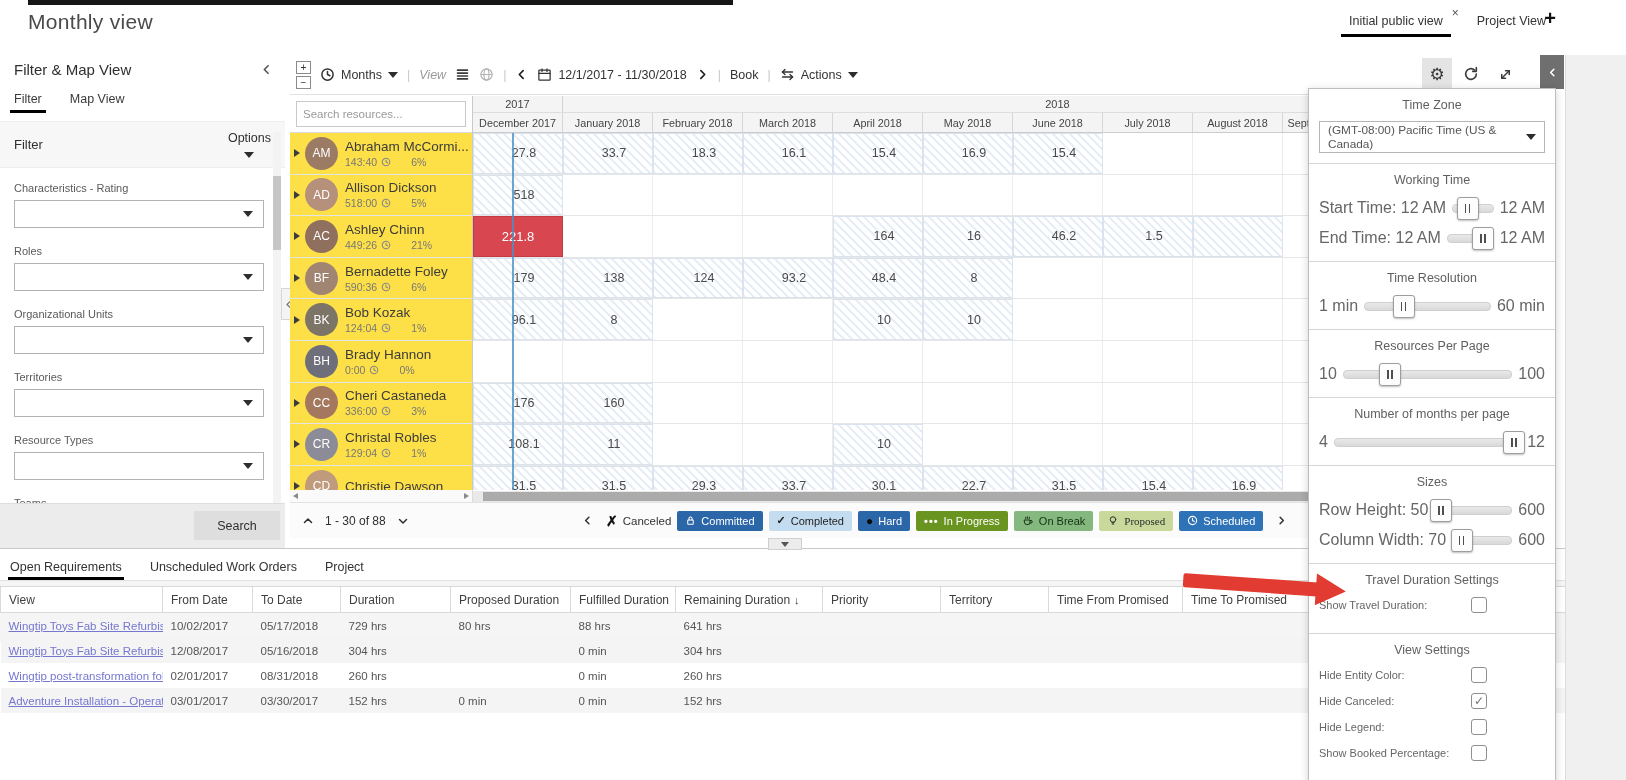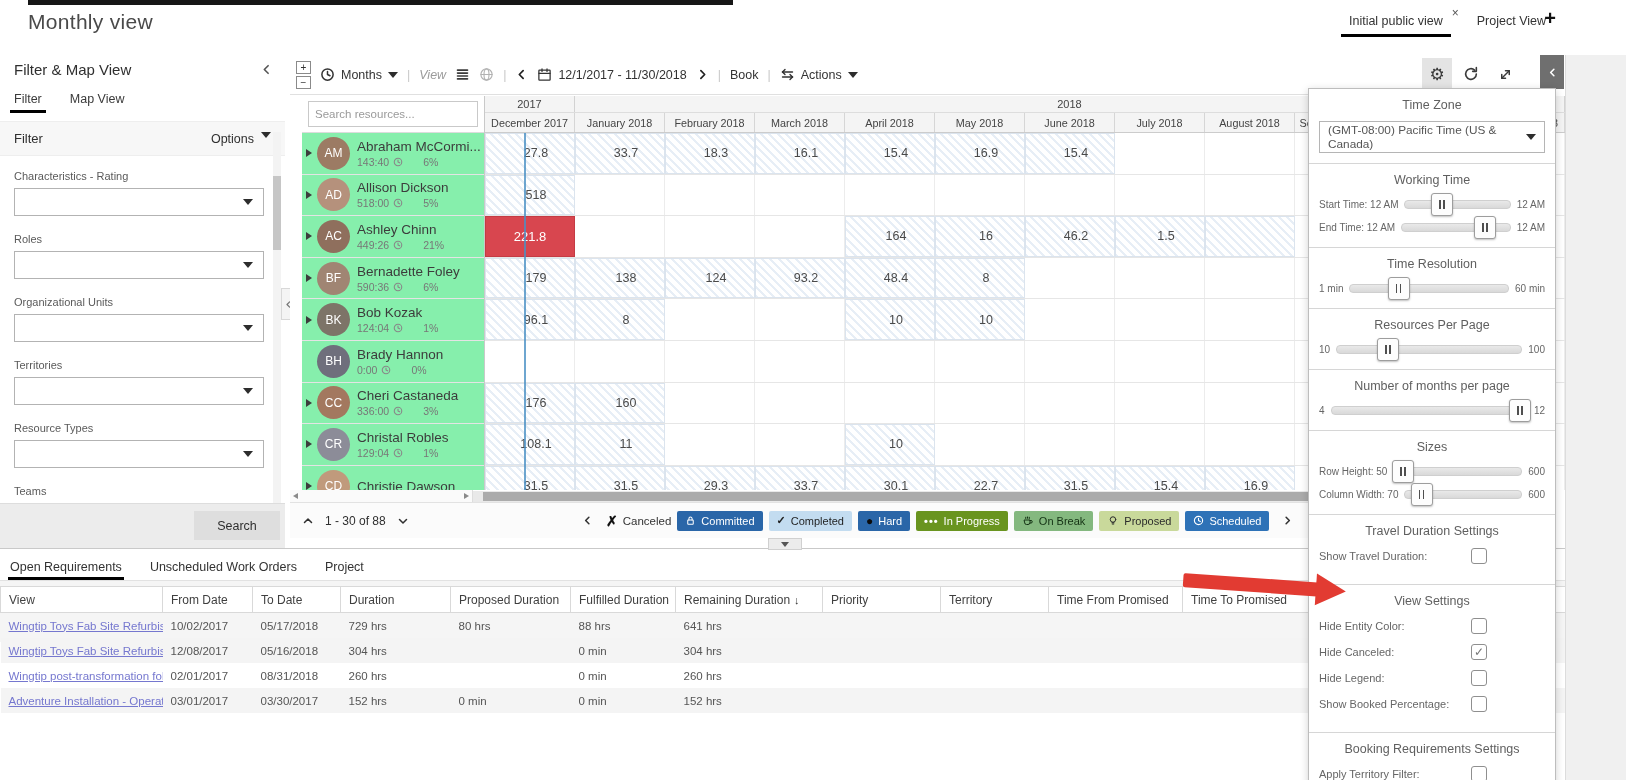--- a/index.html
+++ b/index.html
@@ -19,21 +19,21 @@
 
   
   .filter-panel{left:0;top:48px;width:285px;height:500px;background:#fff;z-index:5;}
   .fp-head{padding:13px 12px 2px 14px;display:flex;justify-content:space-between;align-items:center;}
   .fp-title{font-size:15px;color:#2f2f2f;}
   .fp-tabs{display:flex;gap:28px;padding:12px 14px 0;font-size:12.5px;color:#3a3a3a;}
   .fp-tab{padding-bottom:7px;position:relative;}
   .fp-tab.active:after{content:"";position:absolute;left:-4px;right:-4px;bottom:0;height:3px;background:#000;}
   .fp-options-row{margin-top:8px;background:#f7f7f7;border-top:1px solid #eee;border-bottom:1px solid #eee;
        padding:9px 14px;display:flex;justify-content:space-between;align-items:center;font-size:13px;color:#2f2f2f;}
-  .opt-right{display:flex;align-items:flex-start;gap:7px;font-size:12.5px;}
+  .opt-right{display:flex;align-items:center;gap:7px;font-size:12.5px;flex-direction:column;}
   .caret{width:0;height:0;border-left:5px solid transparent;border-right:5px solid transparent;border-top:6px solid #2d2d2d;display:inline-block;}
   .fp-groups{padding:14px 14px 0;}
   .fp-group{margin-bottom:17px;}
   .fp-group-label{font-size:11px;color:#5a5a5a;margin-bottom:6px;}
   .fp-select{height:28px;width:250px;box-sizing:border-box;border:1px solid #b3b3b3;background:#fff;
        display:flex;align-items:center;justify-content:flex-end;padding:0 10px;}
   .fp-scroll{right:4px;top:84px;width:8px;height:388px;background:#f3f3f3;}
   .fp-thumb{position:absolute;left:0;top:44px;width:8px;height:74px;background:#c6c6c6;}
   .fp-footer{left:0;bottom:0;width:285px;height:44px;background:#ececec;border-top:1px solid #ddd;}
   .fp-search{position:absolute;right:5px;top:7px;width:86px;height:29px;background:#dedede;
@@ -48,27 +48,27 @@
   .zoomctl{display:flex;flex-direction:column;gap:2px;}
   .zbtn{width:15px;height:13px;border:1px solid #8a8a8a;font-size:10px;line-height:11px;text-align:center;color:#333;box-sizing:border-box;}
   .tb-item{display:flex;align-items:center;gap:6px;}
   .vsep{color:#c9c9c9;}
   .muted{color:#9b9b9b;font-style:italic;}
   .tb-icons{position:absolute;right:33px;top:3px;display:flex;align-items:center;gap:4px;}
   .tb-icon{width:30px;height:32px;display:flex;align-items:center;justify-content:center;}
   .tb-icon.active-bg{background:#e4e4e4;}
   .gear-glyph{font-size:17px;color:#3a3a3a;}
 
-  .grid{left:12px;top:41px;width:1263px;height:394px;overflow:hidden;display:flex;}
+  .grid{left:0;top:41px;width:1263px;height:394px;overflow:hidden;display:flex;}
   .gleft{width:183px;border-right:1px solid #c9c9c9;box-sizing:border-box;background:#fff;}
   .gsearch{height:37px;border-bottom:1px solid #dcdcdc;padding:5px 6px;box-sizing:border-box;}
   .gsearch input{width:100%;height:26px;border:1px solid #c9c9c9;font-size:11.5px;color:#444;
        padding:0 6px;box-sizing:border-box;font-family:inherit;outline:none;}
   .gsearch input::placeholder{color:#9a9a9a;}
-  .rrow{height:41.6px;border-bottom:1px solid #e4e4e4;display:flex;align-items:center;box-sizing:border-box;background:#86efac;}
+  .rrow{height:41.6px;border-bottom:1px solid #e4e4e4;display:flex;align-items:center;box-sizing:border-box;background:#fde047;}
   .rexp{width:11px;margin-left:4px;display:flex;}
   .tri-r{width:0;height:0;border-left:6px solid #3c3c3c;border-top:4px solid transparent;border-bottom:4px solid transparent;}
   .ravatar{width:33px;height:33px;border-radius:50%;margin-right:7px;display:flex;align-items:center;
        justify-content:center;color:#fff;font-size:12px;flex:none;}
   .rmeta{flex:1;min-width:0;}
   .rname{font-size:13.5px;color:#3c3c3c;white-space:nowrap;overflow:hidden;}
   .rstats{font-size:10.5px;color:#777;display:flex;align-items:center;gap:4px;margin-top:2px;}
   .rpct{margin-left:16px;}
   .gright{flex:1;position:relative;}
   .yrow{height:17px;display:flex;background:#f4f4f4;border-bottom:1px solid #dddddd;box-sizing:border-box;}
@@ -123,21 +123,21 @@
        display:flex;align-items:center;justify-content:center;gap:16px;font-size:12px;color:#444;
        padding-bottom:22px;box-sizing:border-box;}
 
   
   .settings{left:1308px;top:88px;width:248px;background:#fff;border:1px solid #bdbdbd;z-index:50;
        box-shadow:0 2px 8px rgba(0,0,0,.18);box-sizing:border-box;}
   .sec{border-bottom:1px solid #d6d6d6;padding:7px 10px 10px;}
   .sec-title{text-align:center;font-size:12.5px;color:#5f5f5f;margin:2px 0 9px;}
   .tz-select{height:30px;border:1px solid #b5b5b5;display:flex;align-items:center;justify-content:space-between;
        padding:0 8px;font-size:11.8px;color:#555;}
-  .sl-row{display:flex;align-items:center;margin:12px 0 4px;font-size:10px;color:#666;gap:6px;}
+  .sl-row{display:flex;align-items:center;margin:12px 0 4px;font-size:16px;color:#666;gap:6px;}
   .sl-label{white-space:nowrap;}
   .sl-track{flex:1;height:7px;background:linear-gradient(#e9e9e9,#d9d9d9);border:1px solid #cfcfcf;border-radius:4px;position:relative;}
   .sl-thumb{position:absolute;top:-8px;width:20px;height:21px;background:#fdfdfd;border:1px solid #9d9d9d;border-radius:3px;
        box-shadow:0 1px 2px rgba(0,0,0,.25);display:flex;align-items:center;justify-content:center;gap:2.5px;margin-left:-10px;}
   .sl-thumb i{width:1.5px;height:9px;background:#4f4f4f;display:block;}
   .chk-row{display:flex;align-items:center;margin:10px 0;font-size:11px;color:#666;}
   .chk-label{width:152px;}
   .checkbox{width:16px;height:16px;border:1px solid #8f8f8f;border-radius:3px;background:#fff;
        display:flex;align-items:center;justify-content:center;font-size:12px;color:#777;box-sizing:border-box;}
 
@@ -711,21 +711,21 @@
             <svg width="12" height="12" viewBox="0 0 24 24" fill="none" stroke="#143214" stroke-width="2" stroke-linecap="round" stroke-linejoin="round">
               <path d="M5 10 h11 v5 a4 4 0 0 1 -4 4 h-3 a4 4 0 0 1 -4 -4 z"></path>
               <path d="M16 11 h2 a2.5 2.5 0 0 1 0 5 h-2"></path>
               <line x1="7.5" y1="4.5" x2="7.5" y2="7"></line>
               <line x1="11" y1="4" x2="11" y2="6.5"></line>
               <line x1="14.5" y1="4.5" x2="14.5" y2="7"></line>
             </svg>
           </span>
           <span>On Break</span>
         </span>
-        <span class="lbadge" style="background: rgb(201, 217, 155); color: rgb(43, 43, 43);">
+        <span class="lbadge" style="background: rgb(201, 217, 155); color: rgb(43, 43, 43); font-family: Liberation Serif, serif;">
           <span>
             <svg width="12" height="12" viewBox="0 0 24 24" fill="none" stroke="#2b2b2b" stroke-width="2" stroke-linecap="round" stroke-linejoin="round">
               <circle cx="12" cy="9" r="5.5"></circle>
               <path d="M10 15.5 h4"></path>
               <path d="M10.5 18 h3"></path>
             </svg>
           </span>
           <span>Proposed</span>
         </span>
         <span class="lbadge" style="background: rgb(46, 114, 183); color: rgb(255, 255, 255);">

